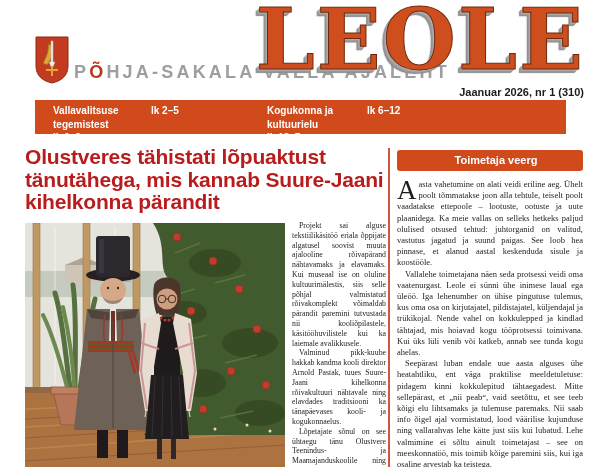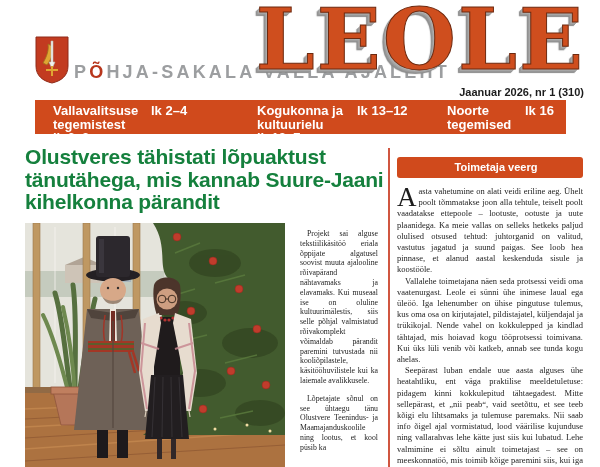--- a/index.html
+++ b/index.html
@@ -27,50 +27,50 @@
     position:absolute;top:86px;right:16px;
     font-size:11px;font-weight:bold;color:#1c1c1c;
   }
   
   .index-bar{
     position:absolute;left:35px;top:100px;width:531px;height:34px;
     background:#d04a1c;color:#fff;
   }
   .index-group{position:absolute;top:4px;}
   .index-group.g1{left:18px;}
-  .index-group.g2{left:222px;}
+  .index-group.g2{left:232px;}
   .index-group.g3{left:412px;}
-  .index-row{display:flex;line-height:13.5px;font-size:13px;font-weight:bold;}
+  .index-row{display:flex;line-height:13.5px;font-size:10px;font-weight:bold;}
   .g1 .index-label{width:98px;}
   .g2 .index-label{width:100px;}
   .g3 .index-label{width:78px;}
   .index-pages{white-space:nowrap;}
   
   .headline{
     position:absolute;left:25px;top:146px;width:362px;margin:0;
-    font-size:21px;line-height:22.5px;font-weight:bold;color:#15803d;
+    font-size:21px;line-height:22.5px;font-weight:bold;color:#b91c1c;
     letter-spacing:-0.2px;
   }
   
   .photo{position:absolute;left:25px;top:223px;width:260px;height:244px;margin:0;overflow:hidden;}
   
   .article-col{
     position:absolute;left:292px;top:221px;width:94px;height:246px;overflow:hidden;
     font-family:"Liberation Serif",serif;font-size:7.8px;line-height:9.8px;
     text-align:justify;color:#232323;
   }
-  .article-col p{margin:8px;text-indent:7px;}
+  .article-col p{margin:0;text-indent:7px;}
   
   .divider{position:absolute;left:388px;top:148px;width:2px;height:319px;background:#d05640;}
   
   .editor-col{position:absolute;left:397px;top:150px;width:186px;height:317px;overflow:hidden;}
   .editor-header{
     height:21px;background:#d04a1c;border-radius:3px;
     color:#fff;font-size:11px;font-weight:bold;text-align:center;line-height:21px;
-    margin:7px 0 8px 0;
+    margin:0 0 8px 0;
     padding-left:12px;
   }
   .editor-body{
     font-family:"Liberation Serif",serif;font-size:8.5px;line-height:11.2px;
     text-align:justify;color:#1d1d1d;
   }
   .editor-body p{margin:0;}
   .editor-body p.cont{text-indent:8px;}
   .dropcap{
     float:left;font-size:27px;line-height:21px;padding:1px 2px 0 0;
@@ -93,40 +93,36 @@
       <span>P</span><span class="accent">Õ</span><span>HJA-SAKALA VALLA AJALEHT</span>
     </div>
     <div class="logo">LEOLE</div>
     <div class="issue">Jaanuar 2026, nr 1 (310)</div>
   </header>
 
   <nav class="index-bar">
     <div class="index-group g1">
       <div class="index-row">
         <span class="index-label">Vallavalitsuse tegemistest</span>
-        <span class="index-pages">lk 2–4</span>
+        <span class="index-pages">lk 2–5</span>
       </div>
       <div class="index-row">
         <span class="index-pages">lk 6–3</span>
       </div>
     </div>
     <div class="index-group g2">
       <div class="index-row">
         <span class="index-label">Kogukonna ja kultuurielu</span>
-        <span class="index-pages">lk 13–12</span>
+        <span class="index-pages">lk 6–12</span>
       </div>
       <div class="index-row">
         <span class="index-pages">lk 13–7</span>
       </div>
     </div>
     <div class="index-group g3">
-      <div class="index-row">
-        <span class="index-label">Noorte tegemised</span>
-        <span class="index-pages">lk 16</span>
-      </div>
     </div>
   </nav>
 
   <h1 class="headline">Olustveres tähistati lõpuaktust tänutähega, mis kannab Suure-Jaani kihelkonna pärandit</h1>
 
   <figure class="photo">
     <svg viewBox="0 0 260 244" width="260" height="244" aria-hidden="true">
 
       <rect x="0" y="0" width="260" height="168" fill="#e7eae4"></rect>
       <rect x="0" y="48" width="260" height="26" fill="#b4c2b2" opacity="0.65"></rect>
@@ -275,20 +271,21 @@
         <rect x="132" y="216" width="5" height="20" fill="#2a2326"></rect>
         <rect x="146" y="216" width="5" height="20" fill="#2a2326"></rect>
       </g>
 
       <rect x="0" y="0" width="260" height="244" fill="#c77b4a" opacity="0.05"></rect>
     </svg>
   </figure>
 
   <section class="article-col">
     <p>Projekt sai alguse tekstiilikäsitöö eriala õppijate algatusel soovist muuta ajalooline rõivapärand nähtavamaks ja elavamaks. Kui museaal ise on oluline kultuurimälestis, siis selle põhjal valmistatud rõivakomplekt võimaldab pärandit paremini tutvustada nii kooliõpilastele, käsitööhuvilistele kui ka laiemale avalikkusele.</p>
+    <p>Valminud pikk-kuube hakkab kandma kooli direktor Arnold Pastak, tuues Suure-Jaani kihelkonna rõivakultuuri nähtavale ning elavdades traditsiooni ka tänapäevases kooli- ja kogukonnaelus.</p>
     <p>Lõpetajate sõnul on see ühtaegu tänu Olustvere Teenindus- ja Maamajanduskoolile ning lootus, et kool püsib ka</p>
   </section>
 
   <div class="divider"></div>
 
   <aside class="editor-col">
     <h2 class="editor-header">Toimetaja veerg</h2>
     <div class="editor-body">
       <p class="lead"><span class="dropcap">A</span><span>asta vahetumine on alati veidi eriline aeg. Ühelt poolt tõmmatakse joon alla tehtule, teiselt poolt vaadatakse ettepoole – lootuste, ootuste ja uute plaanidega. Ka meie vallas on selleks hetkeks paljud olulised otsused tehtud: juhtorganid on valitud, vastutus jagatud ja suund paigas. See loob hea pinnase, et alanud aastal keskenduda sisule ja koostööle.</span></p>
       <p class="cont">Vallalehe toimetajana näen seda protsessi veidi oma vaatenurgast. Leole ei sünni ühe inimese laual ega üleöö. Iga lehenumber on ühise pingutuse tulemus, kus oma osa on kirjutajatel, pildistajatel, küljendajal ja trükikojal. Nende vahel on kokkulepped ja kindlad tähtajad, mis hoiavad kogu tööprotsessi toimivana. Kui üks lüli venib või katkeb, annab see tunda kogu ahelas.</p>

